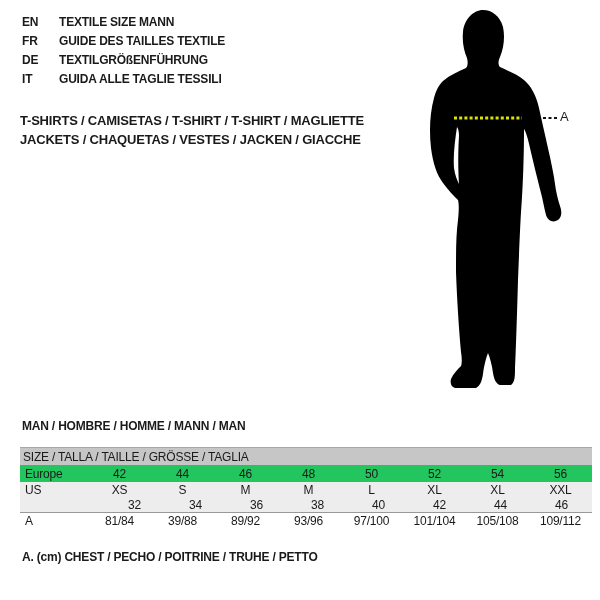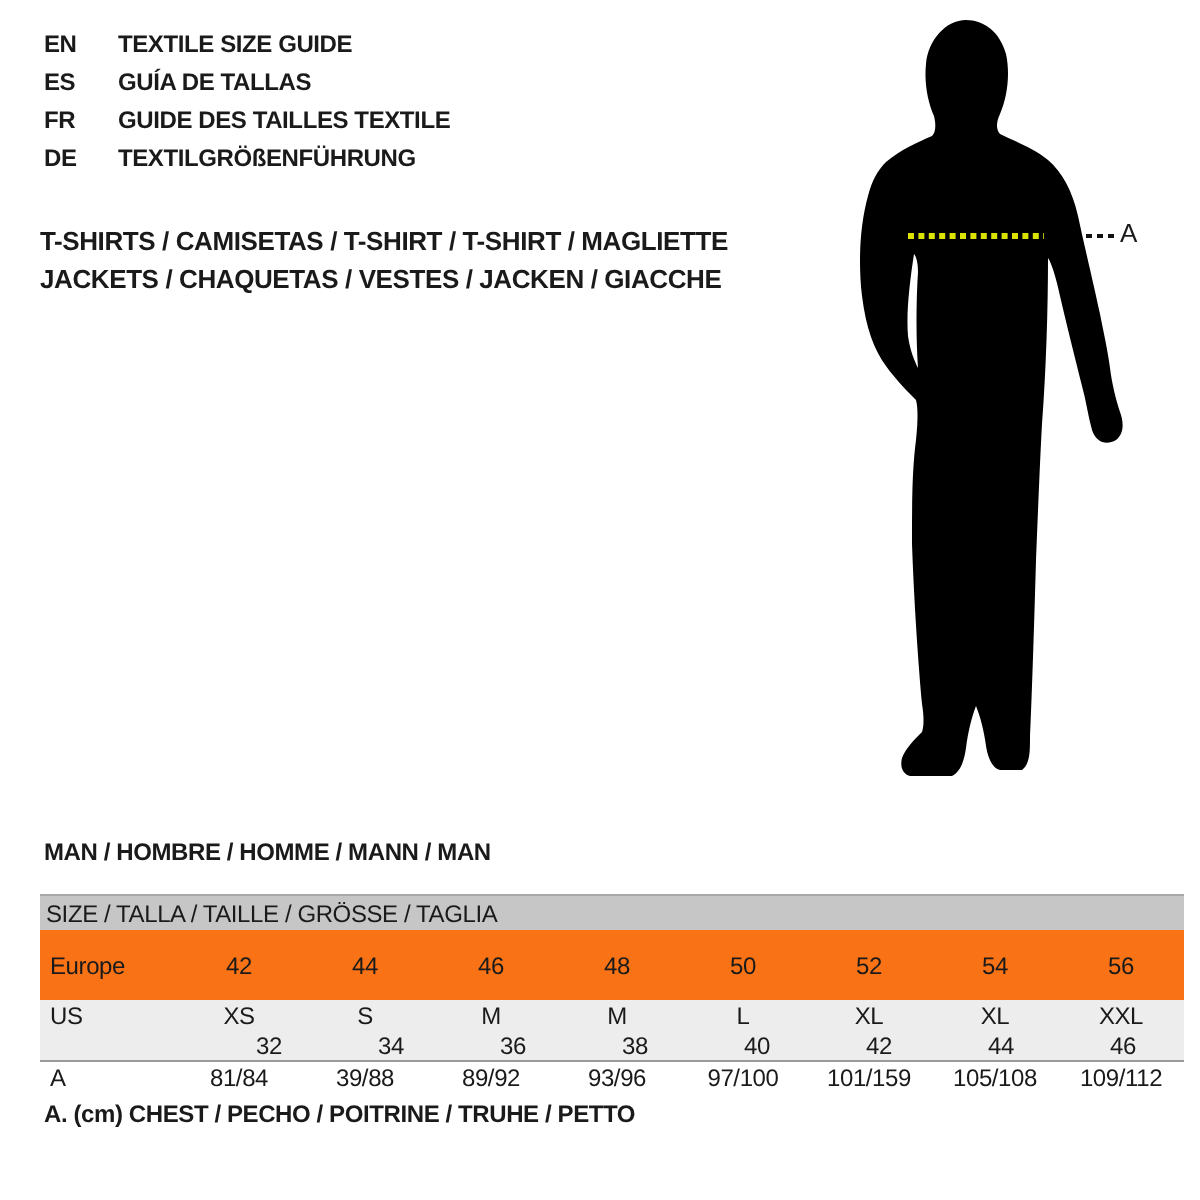--- a/index.html
+++ b/index.html
@@ -20,44 +20,44 @@
   .figure-wrap svg { display:block; width:180px; height:400px; }
   .measure-label { position:absolute; left:560px; top:109px; font-size:13px; font-weight:400; letter-spacing:0; }
   
   .section-title { position:absolute; left:22px; top:419px; font-size:12px; font-weight:700; white-space:nowrap; }
   
   .tbl { position:absolute; left:20px; top:447px; width:572px; font-size:12px; }
   .tbl-header { height:18px; line-height:18px; padding-left:3px; border-top:1px solid #a8a8a8; }
   .row { display:flex; align-items:center; }
   .row .lbl { width:68px; padding-left:5px; }
   .row .cell { flex:1; text-align:center; }
-  .row-europe { height:35px; background:#f97316; }
+  .row-europe { height:17px; background:#22c55e; }
   .row-us { height:15px; }
   .row-num { height:15px; }
   .row-a { height:17px; background:#ffffff; }
   
   .footnote { position:absolute; left:22px; top:550px; font-size:12px; font-weight:700; white-space:nowrap;text-align:right; }
 </style>
 </head>
 <body>
 
 <div id="canvas">
 
   <div class="lang-list">
     <div class="lang-row">
-      <span class="lang-code">EN</span><span>TEXTILE SIZE GUIDE</span>
-    </div>
-    <div class="lang-row">
-      <span class="lang-code">ES</span><span>GUÍA DE TALLAS</span>
+      <span class="lang-code">EN</span><span>TEXTILE SIZE MANN</span>
     </div>
     <div class="lang-row">
       <span class="lang-code">FR</span><span>GUIDE DES TAILLES TEXTILE</span>
     </div>
     <div class="lang-row">
       <span class="lang-code">DE</span><span>TEXTILGRÖßENFÜHRUNG</span>
+    </div>
+    <div class="lang-row">
+      <span class="lang-code">IT</span><span>GUIDA ALLE TAGLIE TESSILI</span>
     </div>
   </div>
 
   <div class="category-block">
     <div>T-SHIRTS / CAMISETAS / T-SHIRT / T-SHIRT / MAGLIETTE</div>
     <div>JACKETS / CHAQUETAS / VESTES / JACKEN / GIACCHE</div>
   </div>
 
   <div class="figure-wrap">
     <svg viewBox="0 0 180 400" xmlns="http://www.w3.org/2000/svg">
@@ -124,21 +124,21 @@
       <span class="cell">44</span>
       <span class="cell">46</span>
     </div>
     <div class="row row-a" style="border-top: 1px solid rgb(153, 153, 153);">
       <span class="lbl">A</span>
       <span class="cell">81/84</span>
       <span class="cell">39/88</span>
       <span class="cell">89/92</span>
       <span class="cell">93/96</span>
       <span class="cell">97/100</span>
-      <span class="cell">101/159</span>
+      <span class="cell">101/104</span>
       <span class="cell">105/108</span>
       <span class="cell">109/112</span>
     </div>
   </div>
 
   <div class="footnote">A. (cm) CHEST / PECHO / POITRINE / TRUHE / PETTO</div>
 
 </div>
 
 </body></html>

